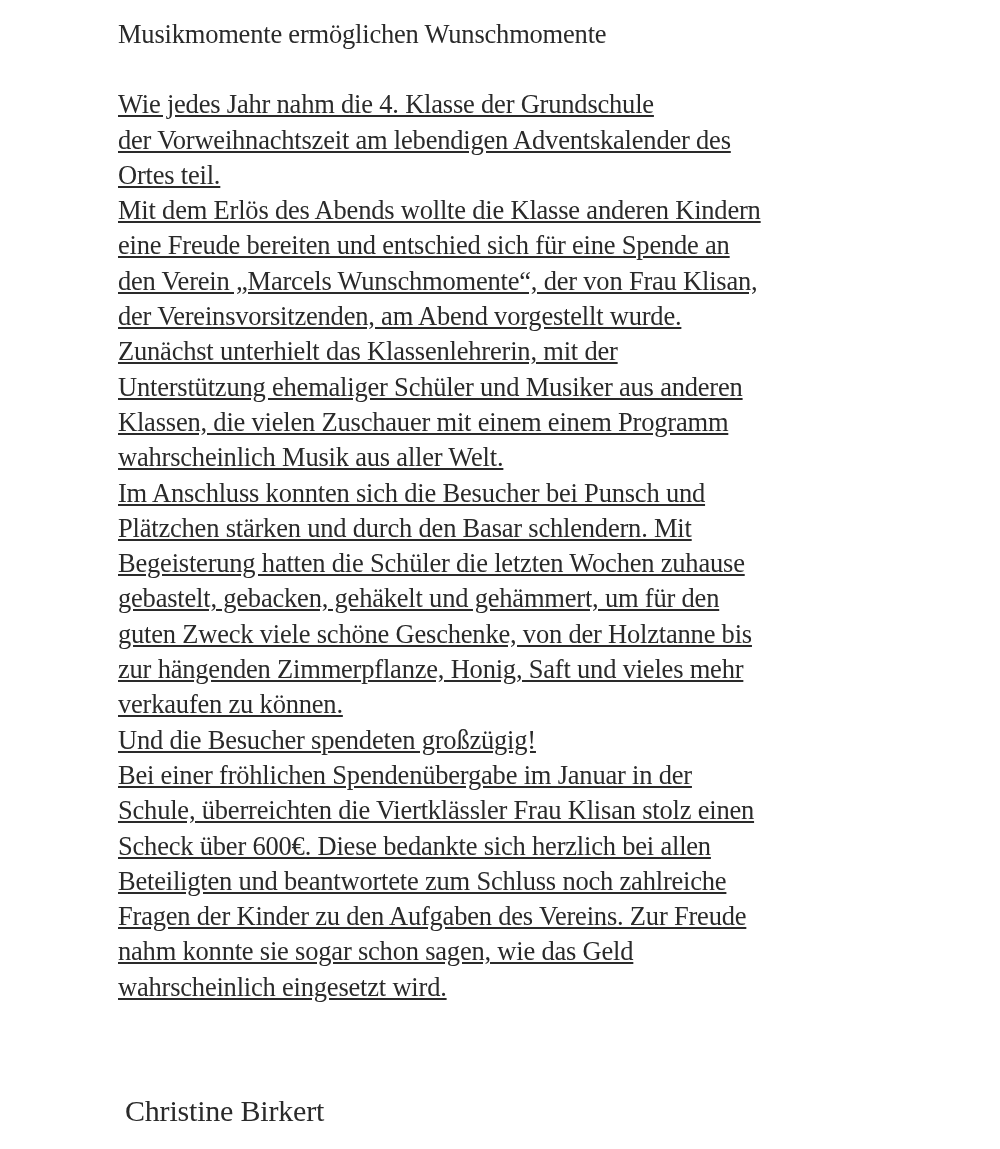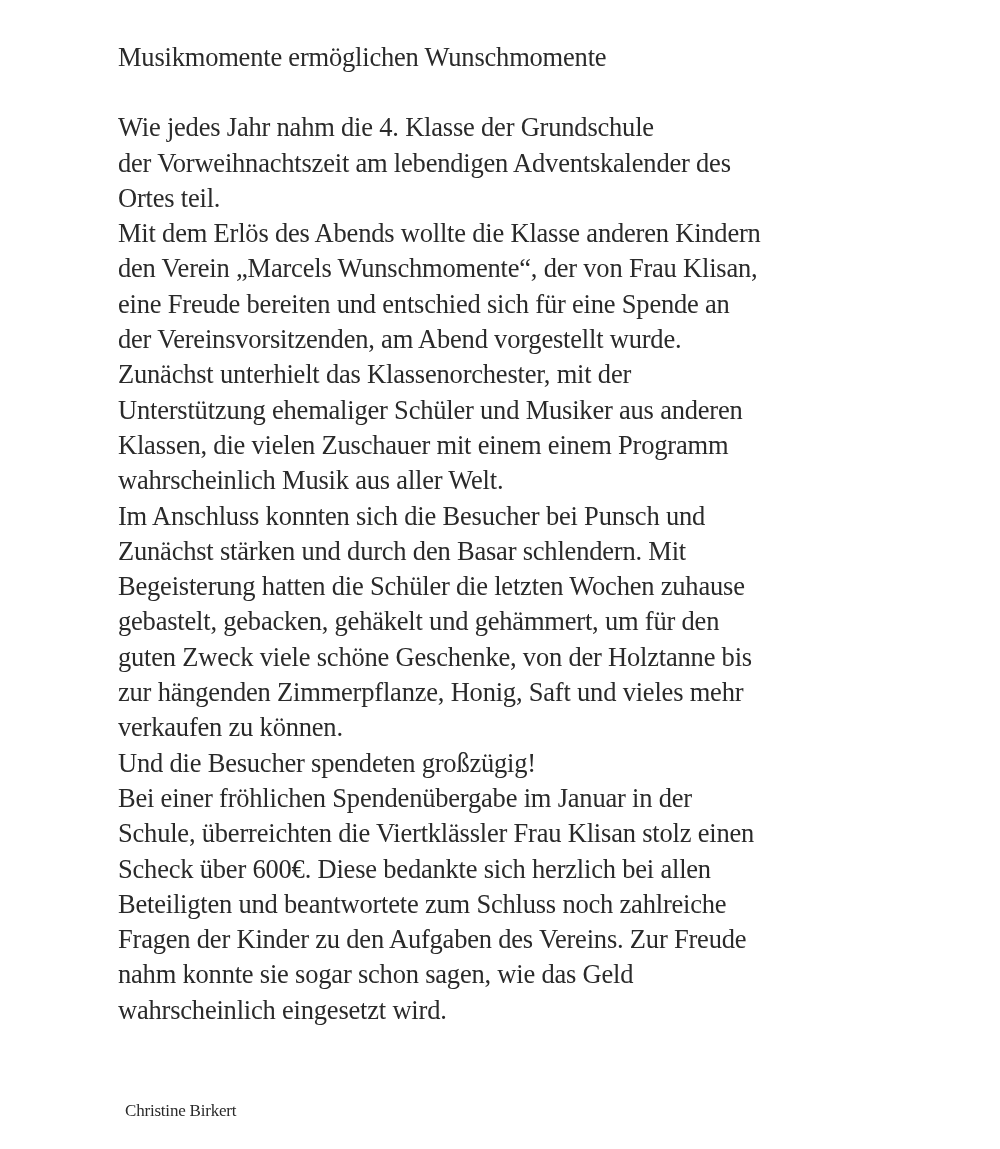--- a/index.html
+++ b/index.html
@@ -16,62 +16,62 @@
     .doc {
       position: absolute;
       left: 118px;
       top: 17px;
       width: 860px;
       font-family: "Liberation Serif", "DejaVu Serif", serif;
       font-size: 26.5px;
       line-height: 35.3px;
       color: #2a2a2a;
       letter-spacing: -0.2px;
-      margin-top: 23px;
     }
     .title {
       margin: 0 0 35px 0;
       font-weight: normal;
       font-size: 26.5px;
       line-height: 35.3px;
     }
     .line {
       display: block;
       white-space: nowrap;
+      text-decoration: underline;
     }
     .signature {
       position: absolute;
       left: 125px;
       top: 1093px;
       font-family: "Liberation Serif", "DejaVu Serif", serif;
-      font-size: 17px;
+      font-size: 30px;
       line-height: 35px;
       color: #2a2a2a;
       letter-spacing: -0.2px;
     }
   </style>
 </head>
 <body>
 
 <div class="doc">
   <h1 class="title">Musikmomente ermöglichen Wunschmomente</h1>
   <div>
     <span class="line">Wie jedes Jahr nahm die 4. Klasse der Grundschule</span>
     <span class="line">der Vorweihnachtszeit am lebendigen Adventskalender des</span>
     <span class="line">Ortes teil.</span>
     <span class="line">Mit dem Erlös des Abends wollte die Klasse anderen Kindern</span>
+    <span class="line">eine Freude bereiten und entschied sich für eine Spende an</span>
     <span class="line">den Verein „Marcels Wunschmomente“, der von Frau Klisan,</span>
-    <span class="line">eine Freude bereiten und entschied sich für eine Spende an</span>
     <span class="line">der Vereinsvorsitzenden, am Abend vorgestellt wurde.</span>
-    <span class="line">Zunächst unterhielt das Klassenorchester, mit der</span>
+    <span class="line">Zunächst unterhielt das Klassenlehrerin, mit der</span>
     <span class="line">Unterstützung ehemaliger Schüler und Musiker aus anderen</span>
     <span class="line">Klassen, die vielen Zuschauer mit einem einem Programm</span>
     <span class="line">wahrscheinlich Musik aus aller Welt.</span>
     <span class="line">Im Anschluss konnten sich die Besucher bei Punsch und</span>
-    <span class="line">Zunächst stärken und durch den Basar schlendern. Mit</span>
+    <span class="line">Plätzchen stärken und durch den Basar schlendern. Mit</span>
     <span class="line">Begeisterung hatten die Schüler die letzten Wochen zuhause</span>
     <span class="line">gebastelt, gebacken, gehäkelt und gehämmert, um für den</span>
     <span class="line">guten Zweck viele schöne Geschenke, von der Holztanne bis</span>
     <span class="line">zur hängenden Zimmerpflanze, Honig, Saft und vieles mehr</span>
     <span class="line">verkaufen zu können.</span>
     <span class="line">Und die Besucher spendeten großzügig!</span>
     <span class="line">Bei einer fröhlichen Spendenübergabe im Januar in der</span>
     <span class="line">Schule, überreichten die Viertklässler Frau Klisan stolz einen</span>
     <span class="line">Scheck über 600€. Diese bedankte sich herzlich bei allen</span>
     <span class="line">Beteiligten und beantwortete zum Schluss noch zahlreiche</span>

